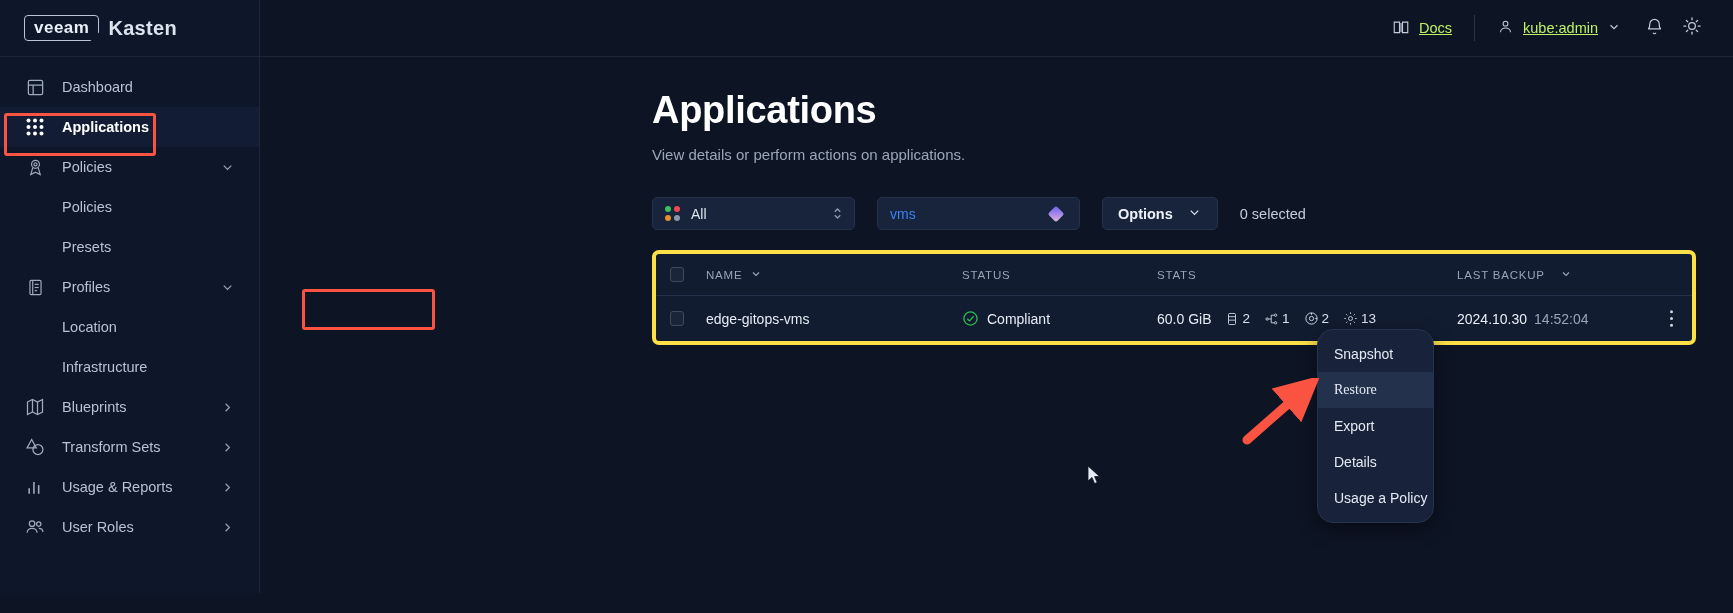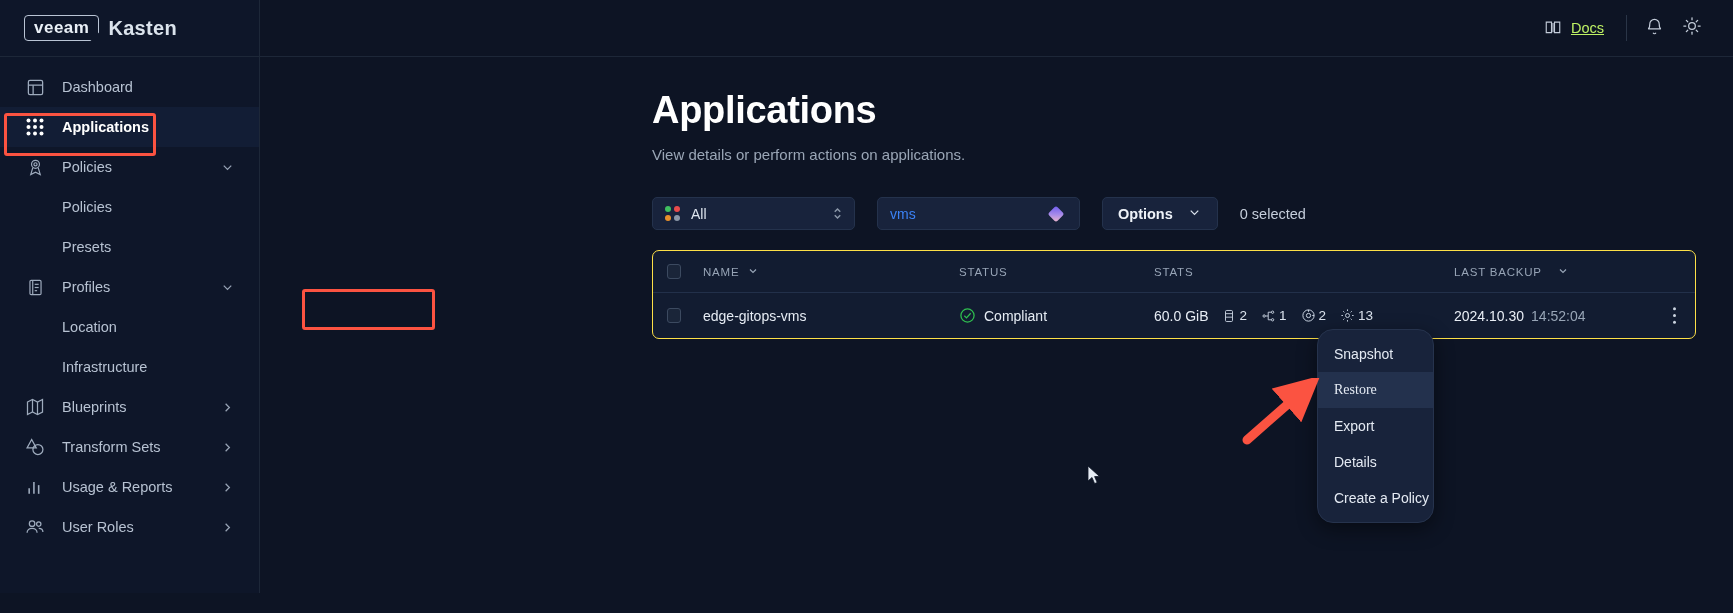--- a/index.html
+++ b/index.html
@@ -96,21 +96,21 @@
 
   .options-btn {
     height: 33px; background: #18233c; border: 1px solid #24324c; border-radius: 5px;
     display: flex; align-items: center; gap: 14px; padding: 0 15px;
     color: #eef2f8; font-size: 14.5px; font-weight: 700; cursor: pointer;
   }
   .selected-count { color: #c5cedb; font-size: 14.5px; }
 
   
   .table {
-    width: 1044px; background: #121c31; border: 1px solid #fde047;
+    width: 1044px; background: #121c31; border: 4px solid #fde047;
     border-radius: 7px; overflow: visible;
   }
   .thead {
     display: flex; align-items: center; height: 42px;
     border-bottom: 1px solid #22304a; padding: 0 0 0 14px;
     color: #97a4b6; font-size: 11.5px; letter-spacing: .8px;
   }
   .tbody-row {
     display: flex; align-items: center; height: 45px; padding: 0 0 0 14px;
     color: #e6ecf4; font-size: 14px; position: relative;
@@ -323,20 +323,34 @@
           <svg width="18" height="18" viewBox="0 0 24 24" fill="none" stroke="#c3ccd9" stroke-width="1.5">
             <path d="M3 5.5h7v14H3zM14 5.5h7v14h-7z"></path>
               <line x1="12" y1="6.5" x2="12" y2="19"></line>
           </svg>
         </span>
         <span>Docs</span>
       </div>
 
       <div class="tb-div"></div>
 
+      <div class="tb-item">
+        <span>
+          <svg width="17" height="17" viewBox="0 0 24 24" fill="none" stroke="#c3ccd9" stroke-width="1.5">
+            <circle cx="12" cy="8" r="3.4"></circle>
+              <path d="M5 20c0-3.6 3.1-6 7-6s7 2.4 7 6"></path>
+          </svg>
+        </span>
+        <span>kube:admin</span>
+        <span>
+          <svg width="14" height="14" viewBox="0 0 24 24" fill="none" stroke="#c3ccd9" stroke-width="2">
+              <polyline points="6 9 12 15 18 9"></polyline>
+            </svg>
+        </span>
+      </div>
 
       <div class="tb-icon-btn">
         <span>
           <svg width="19" height="19" viewBox="0 0 24 24" fill="none" stroke="#c3ccd9" stroke-width="1.5">
             <path d="M6 9a6 6 0 0 1 12 0c0 5 2 6 2 6H4s2-1 2-6z"></path>
               <path d="M10.2 20a2 2 0 0 0 3.6 0"></path>
           </svg>
         </span>
       </div>
 
@@ -531,21 +545,21 @@
     <div class="ctx-item hover">
       <span>Restore</span>
     </div>
     <div class="ctx-item">
       <span>Export</span>
     </div>
     <div class="ctx-item">
       <span>Details</span>
     </div>
     <div class="ctx-item">
-      <span>Create a Policy</span>
+      <span>Usage a Policy</span>
     </div>
   </div>
 
   <svg class="arrow-svg" width="90" height="70" viewBox="0 0 90 70">
     <defs>
       <marker id="ah" markerWidth="5" markerHeight="5" refX="2.6" refY="2.5" orient="auto">
         <polygon points="0,0 5,2.5 0,5" fill="#fb5341"></polygon>
       </marker>
     </defs>
     <line x1="17" y1="62" x2="74" y2="12" stroke="#fb5341" stroke-width="9" stroke-linecap="round" marker-end="url(#ah)"></line>

